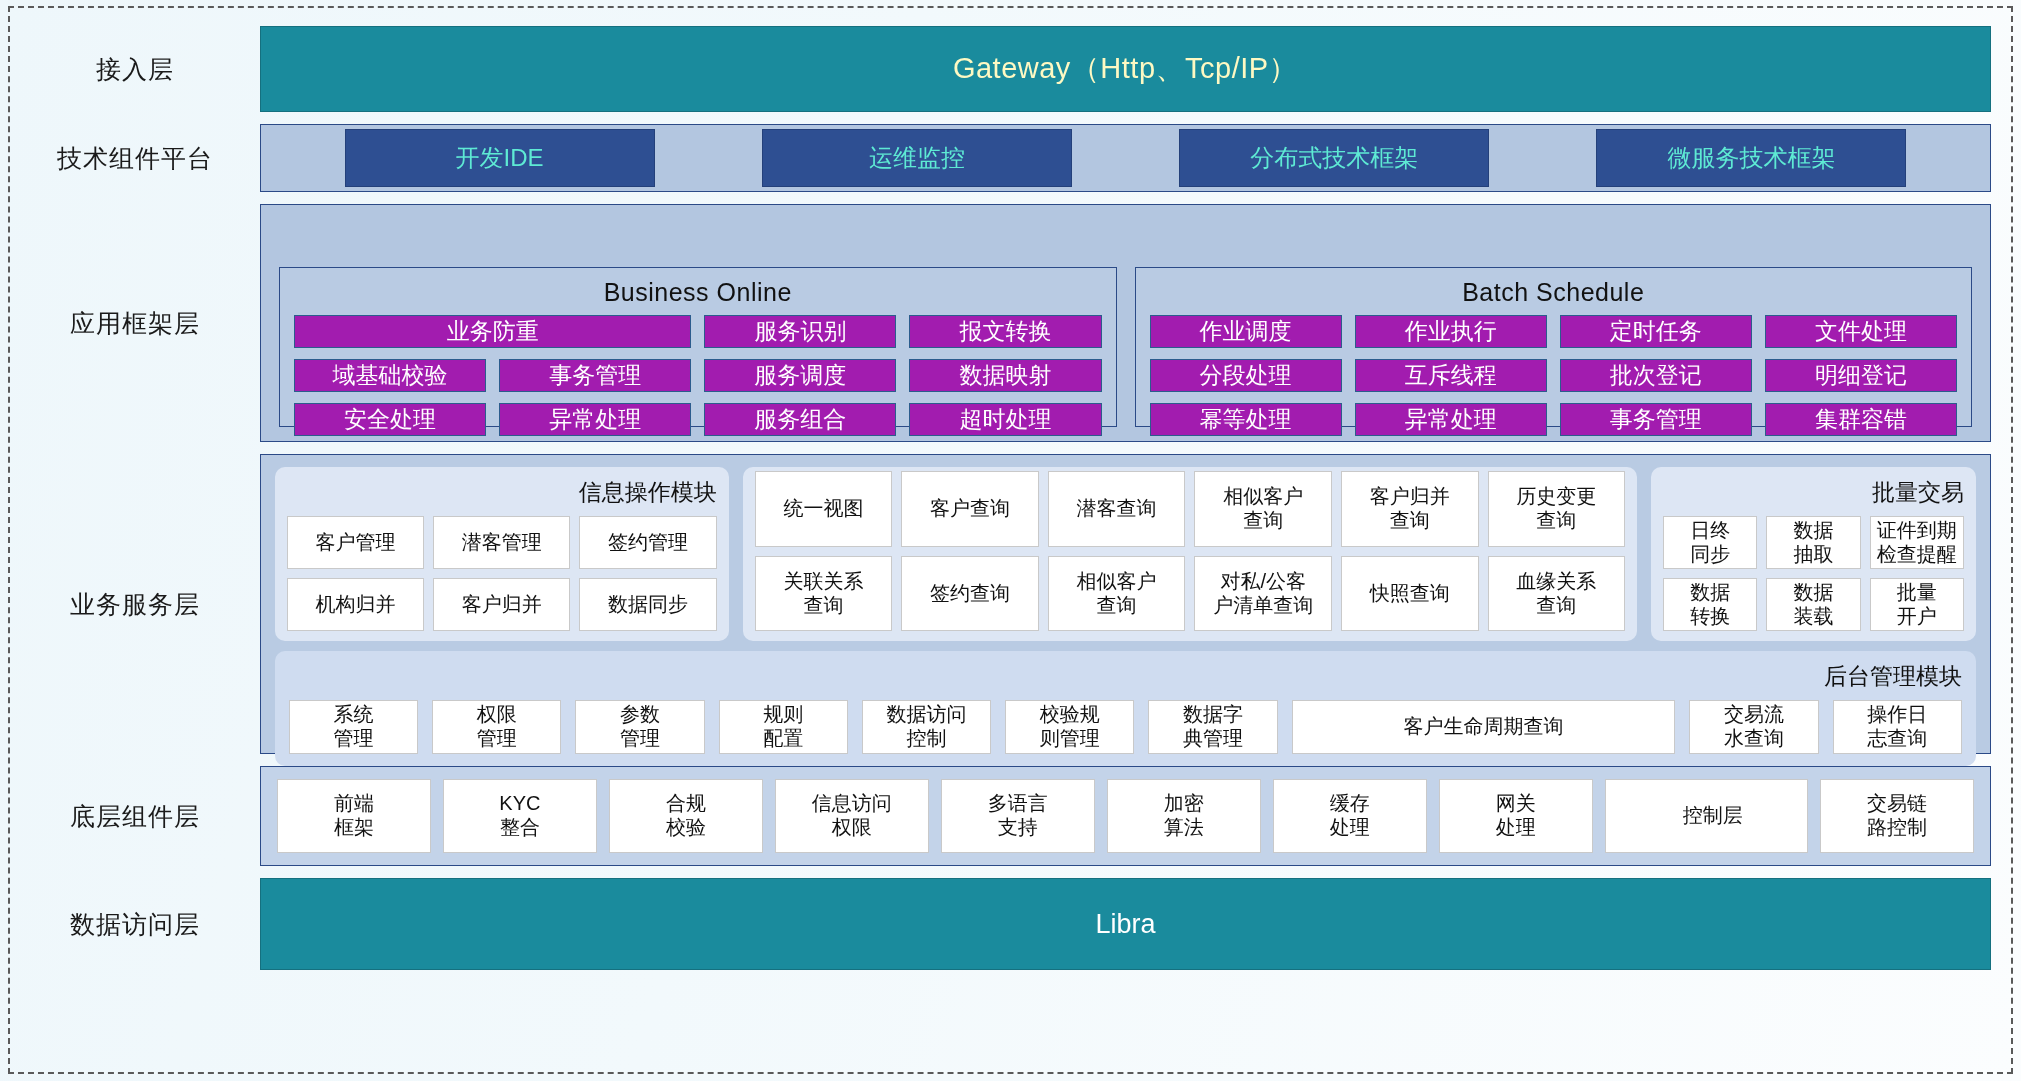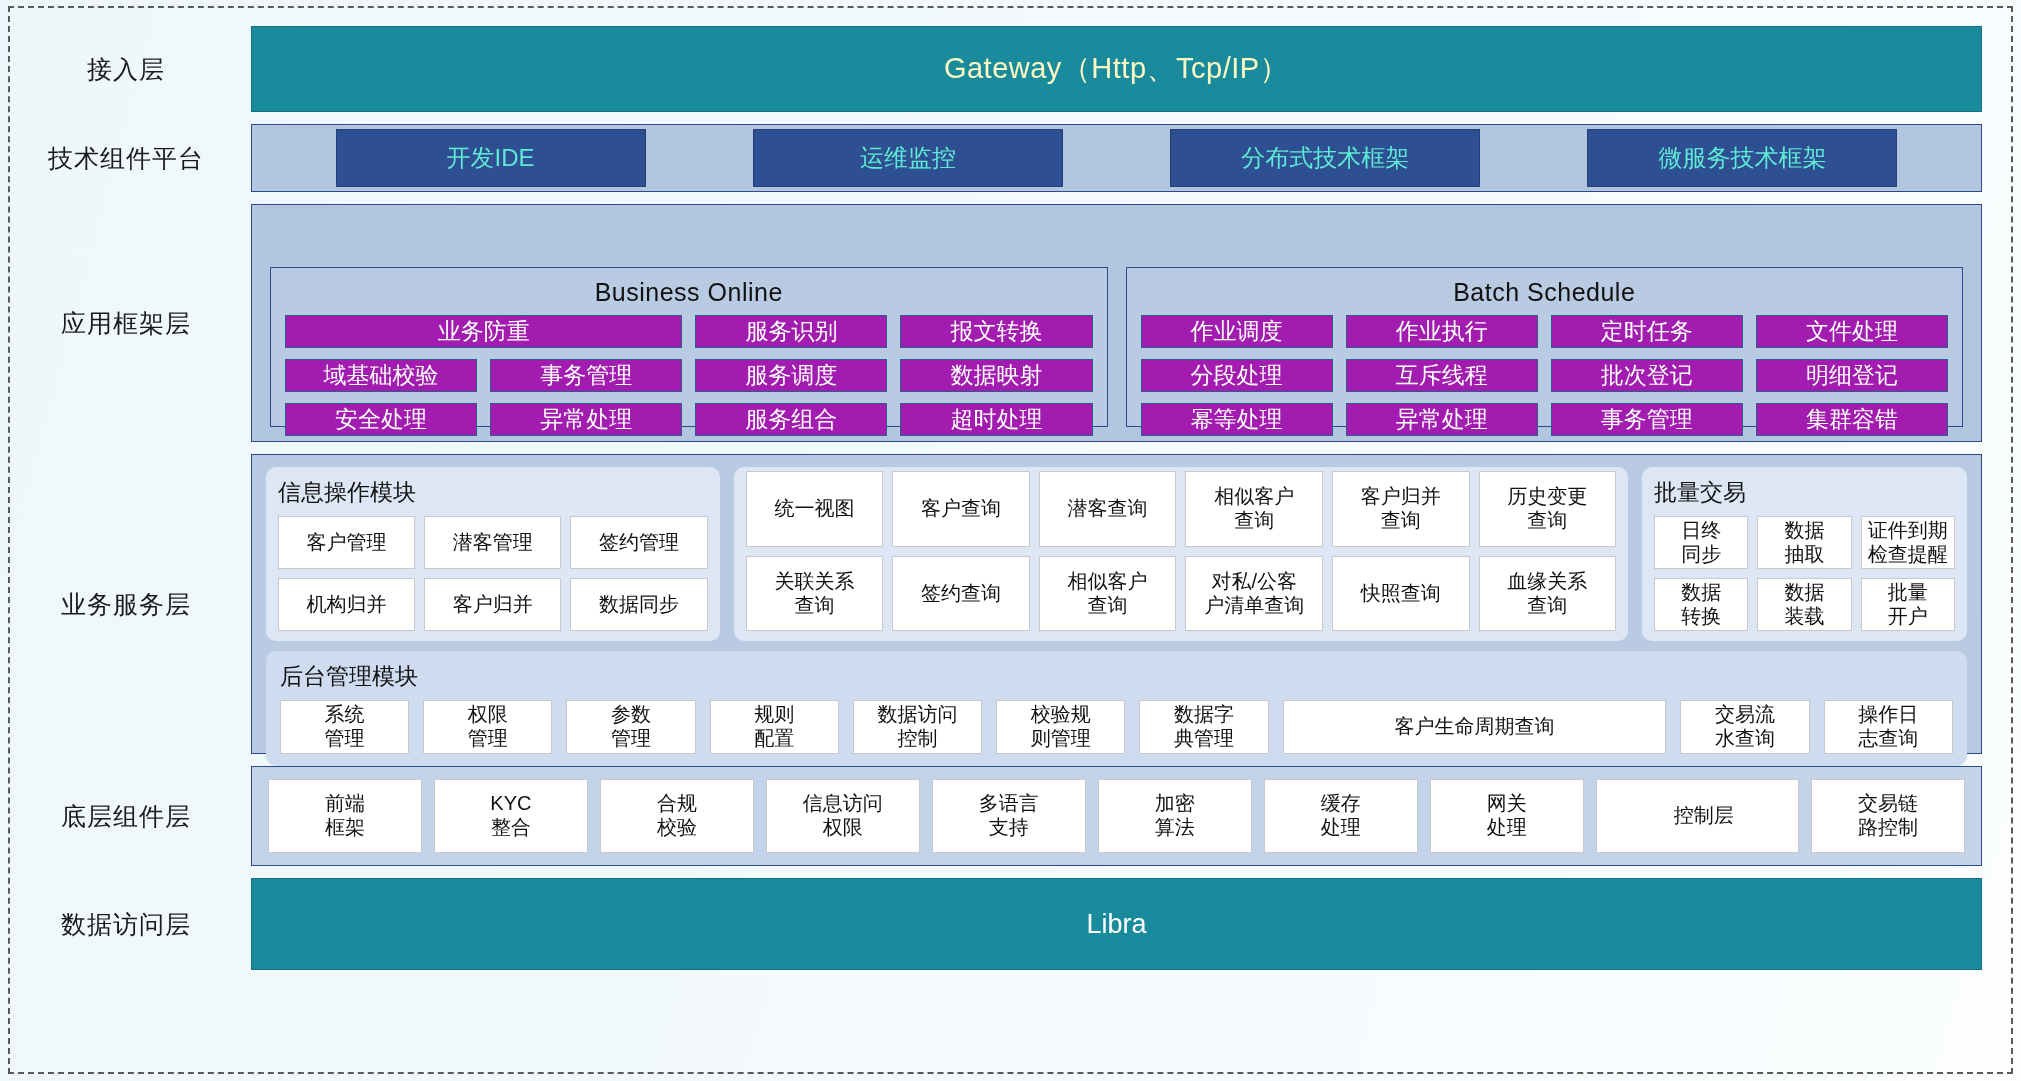--- a/index.html
+++ b/index.html
@@ -18,21 +18,21 @@
   .outer-dashed {
     position: absolute;
     left: 8px; top: 6px;
     width: 2005px; height: 1068px;
     border: 2px dashed #5a5a5a;
     background: transparent;
     pointer-events: none;
   }
   .grid {
     position: absolute;
-    left: 1px; top: 8px;
+    left: 10px; top: 8px;
     width: 2001px; height: 1064px;
     display: grid;
     grid-template-columns: 250px 1fr;
     grid-template-rows: 86px 68px 238px 300px 100px 92px;
     row-gap: 12px;
     padding: 18px 20px 18px 0;
   }
   .layer-label {
     display: flex; align-items: center; justify-content: center;
     font-size: 25px; color: #1a1a1a; letter-spacing: 1px;
@@ -111,21 +111,21 @@
   .mod-card {
     background: #dde6f4;
     border-radius: 10px;
     display: flex; flex-direction: column;
     padding: 4px 12px 10px 12px;
   }
   .mod-card.info { flex: 3.07; }
   .mod-card.query { flex: 6.22; }
   .mod-card.batch { flex: 2.15; }
   .mod-title {
-    text-align: left; font-size: 23px; color: #111;
+    text-align: right; font-size: 23px; color: #111;
     padding: 6px 0 8px 0;
   }
   .mod-rows { display: flex; flex-direction: column; gap: 9px; flex: 1; }
   .mod-row { display: flex; gap: 9px; flex: 1; }
   .tile {
     background: #ffffff;
     border: 1px solid #c9c9c9;
     color: #111;
     font-size: 20px;
     line-height: 1.18;

